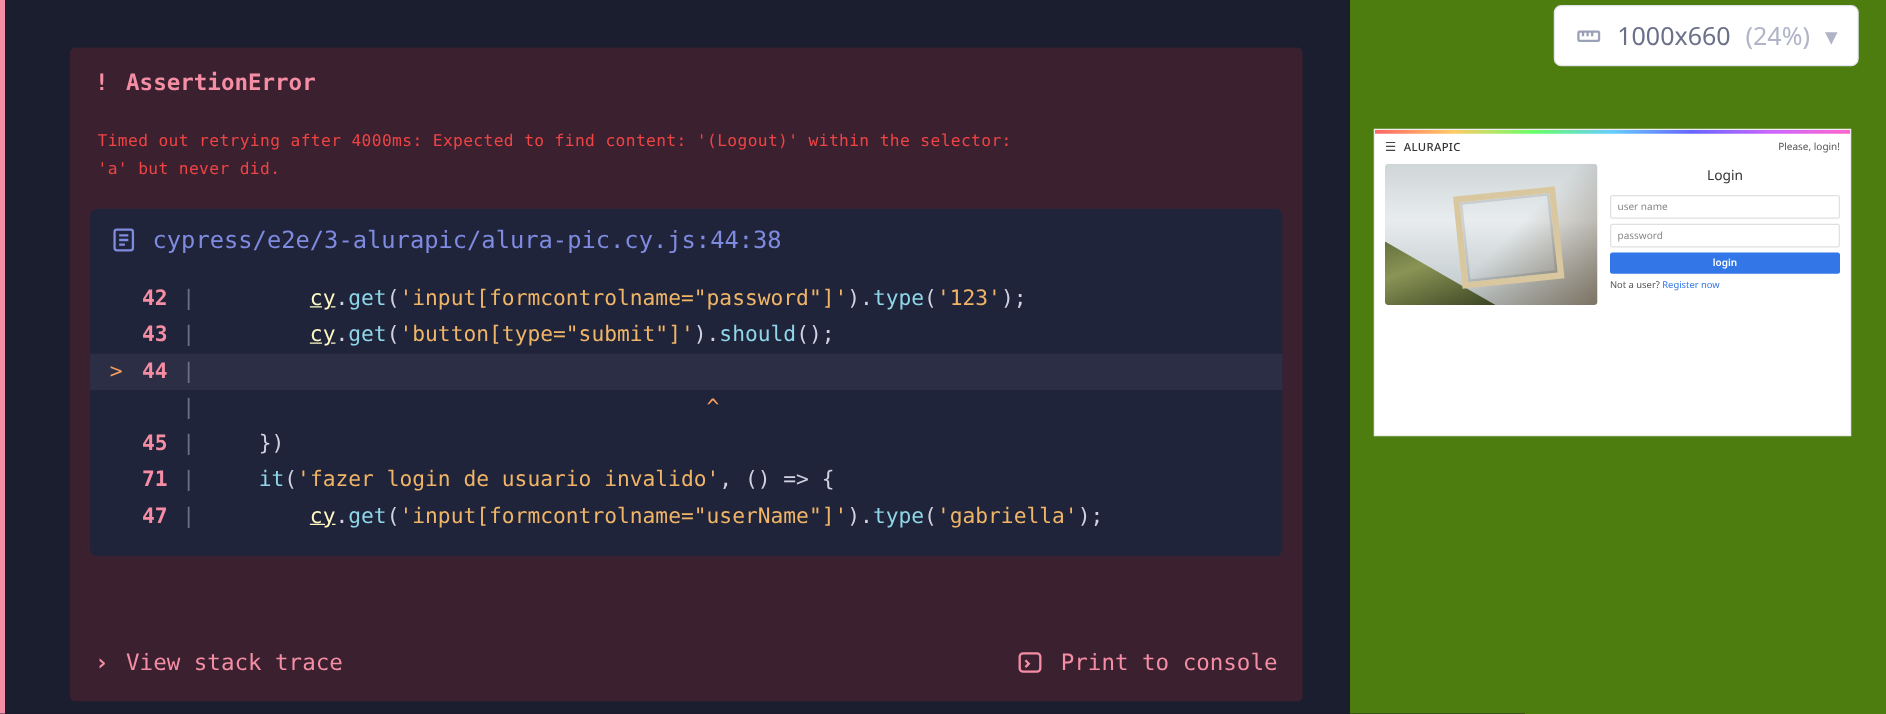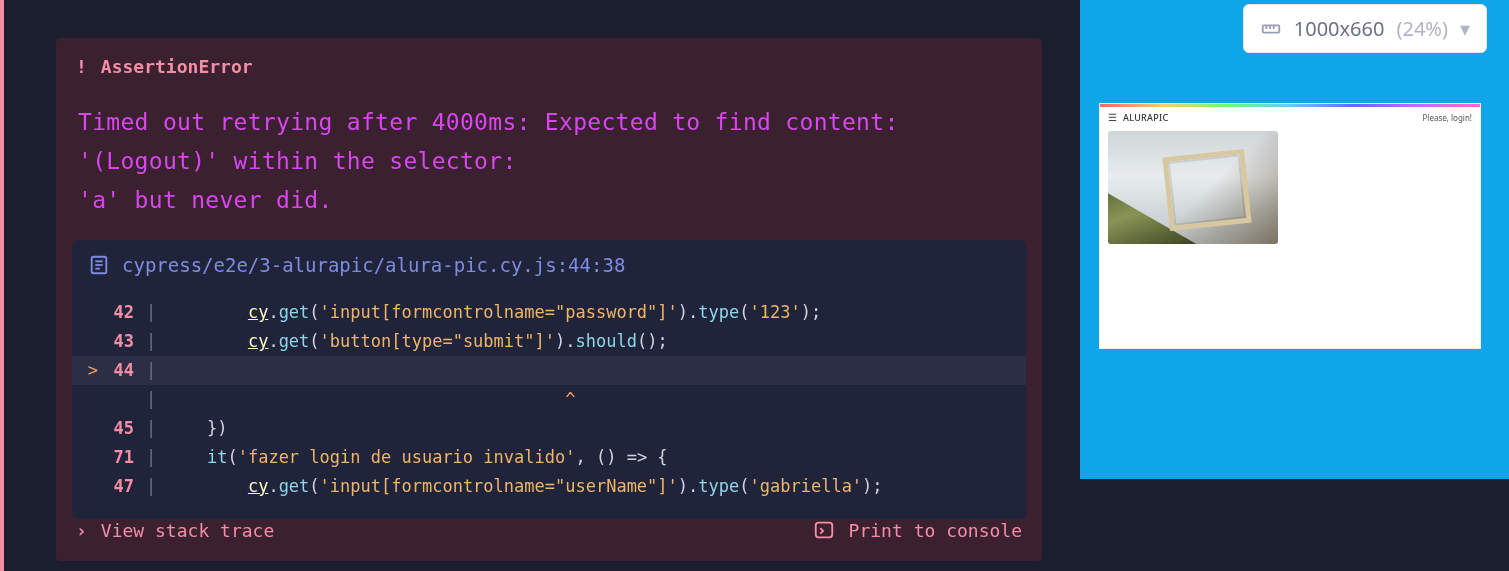--- a/index.html
+++ b/index.html
@@ -39,22 +39,22 @@
   font-weight: bold;
   font-size: 18px;
 }
 .error-title {
   color: #f58ea4;
   font-weight: bold;
   font-size: 18px;
 }
 .error-msg {
   padding: 12px 22px 20px 22px;
-  color: #d946ef;
-  font-size: 23px;
+  color: #ef4444;
+  font-size: 13px;
   line-height: 1.7;
   letter-spacing: 0.3px;
 }
 .code-block {
   margin: 0 16px 0 16px;
   background: #20243a;
   border-radius: 6px;
 }
 .code-header {
   display: flex;
@@ -124,23 +124,23 @@
   cursor: pointer;
 }
 .chev { color: #f58ea4; font-weight: bold; }
 .console-icon {
   width: 22px; height: 22px;
   display:inline-flex; align-items:center; justify-content:center;
 }
 
 .right-panel {
   flex: 1;
-  background: #0ea5e9;
+  background: #4d7c0f;
   position: relative;
-  height: 479px;
+  height: 571px;
 }
 .viewport-selector {
   position: absolute;
   top: 4px; right: 22px;
   background: #fff;
   border: 1px solid #e2e4ee;
   border-radius: 6px;
   padding: 10px 16px;
   display: flex;
   align-items: center;
@@ -374,16 +374,26 @@
 
   <div class="preview-window">
     <div class="rainbow"></div>
     <div class="pw-top">
       <span class="ham">☰</span>
       <span class="brand">ALURAPIC</span>
       <span class="plslogin">Please, login!</span>
     </div>
     <div class="pw-body">
       <div class="pw-img"></div>
+      <div class="pw-form">
+        <h4>Login</h4>
+        <div class="pw-input">user name</div>
+        <div class="pw-input">password</div>
+        <div class="pw-btn">login</div>
+        <div class="pw-reg">
+          <span>Not a user?</span>
+          <span class="lnk">Register now</span>
+        </div>
+      </div>
     </div>
   </div>
 
 </div>
 
 </body></html>

